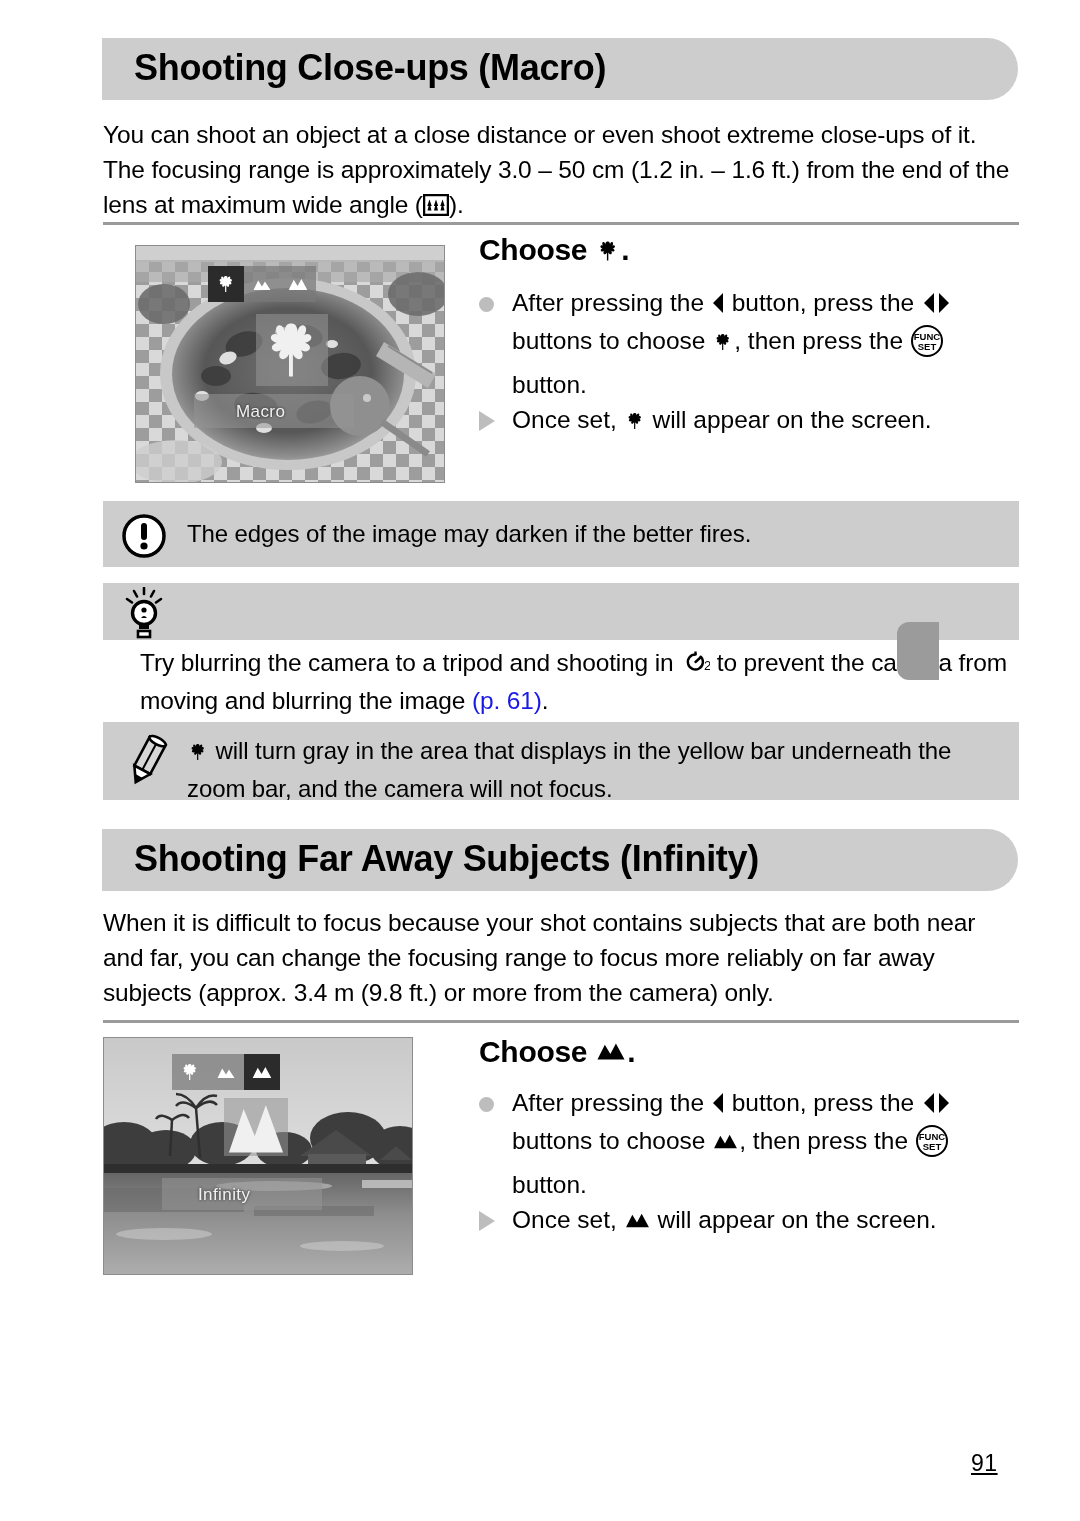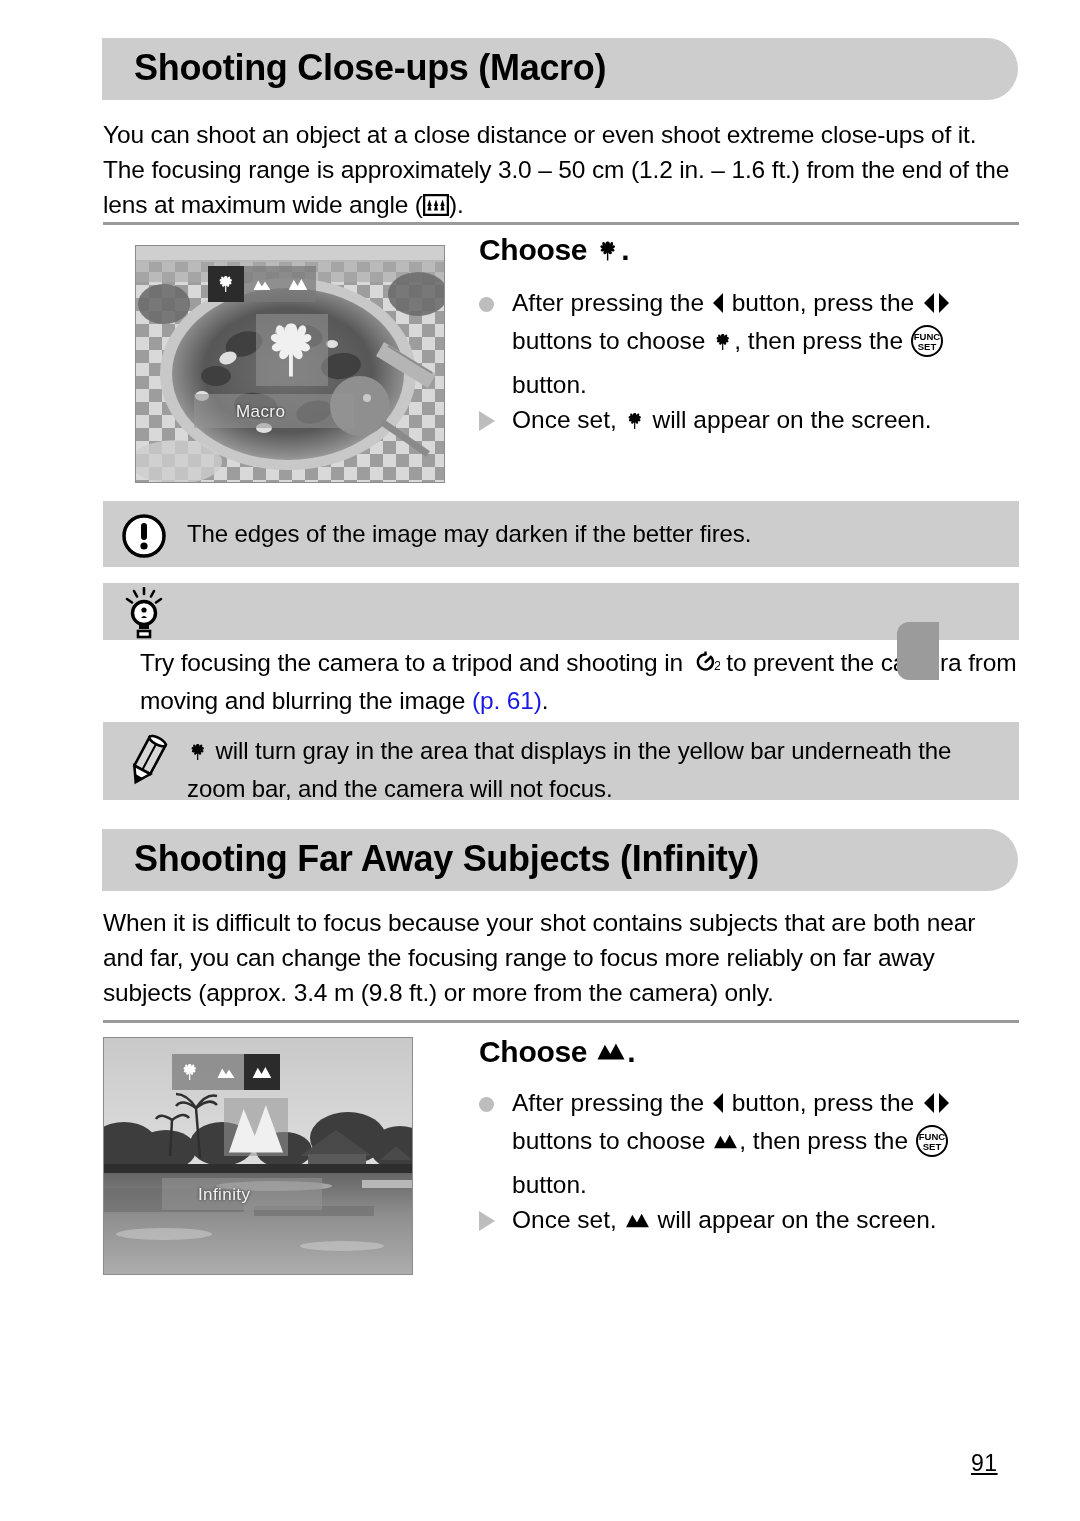--- a/index.html
+++ b/index.html
@@ -257,21 +257,21 @@
         <circle cx="23" cy="26" r="11.5" fill="#fff" stroke="#000" stroke-width="3.4"></circle>
         <path d="M20 31 q3-4 6 0 z" fill="#000"></path>
         <circle cx="23" cy="23" r="2.6" fill="#000"></circle>
         <rect x="18" y="37" width="10" height="5" fill="#000"></rect>
         <rect x="17" y="44" width="12" height="6" fill="#fff" stroke="#000" stroke-width="2.6"></rect>
       </svg>
     </span>
   </div>
 
   <div class="tip-body" style="left:140px;top:645px;width:880px;">
-    <span>Try focusing the camera to a tripod and shooting in </span><span class="ic"><svg width="30" height="24" viewBox="0 0 30 24">
+    <span>Try blurring the camera to a tripod and shooting in </span><span class="ic"><svg width="30" height="24" viewBox="0 0 30 24">
           <path d="M15.5 4.5 a7.5 7.5 0 1 0 5.2 2.2" fill="none" stroke="#000" stroke-width="2.4" stroke-linecap="round"></path>
           <line x1="15.5" y1="12" x2="20.5" y2="7.5" stroke="#000" stroke-width="2.4" stroke-linecap="round"></line>
           <line x1="15.5" y1="1.5" x2="15.5" y2="5" stroke="#000" stroke-width="2.4"></line>
           <text x="24" y="20" font-family="Liberation Sans, sans-serif" font-size="13" fill="#000">2</text>
         </svg></span><span> to prevent the camera from moving and blurring the image </span><span class="link">(p. 61)</span><span>.</span>
   </div>
 
   <div class="box" style="top:722px;height:78px;">
     <span class="bicon" style="top:12px;left:22px;">
       <svg width="44" height="54" viewBox="0 0 44 54">

